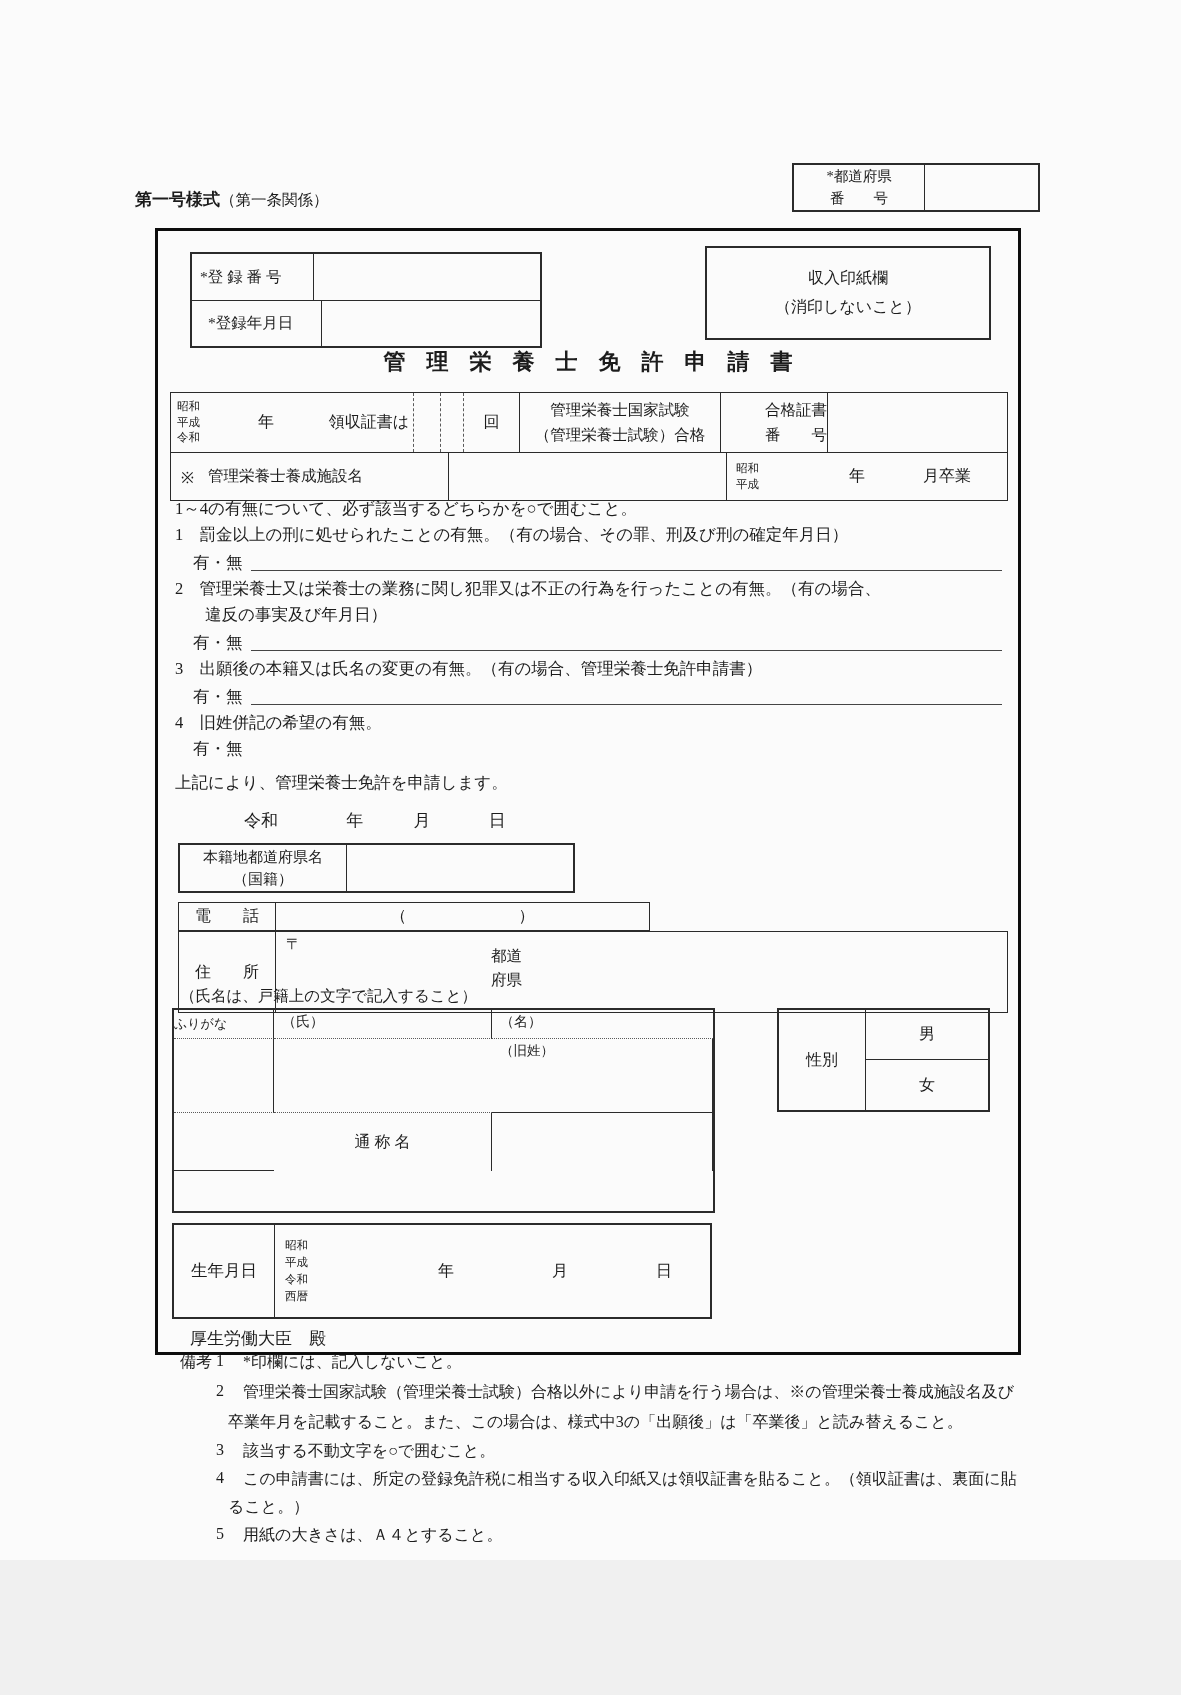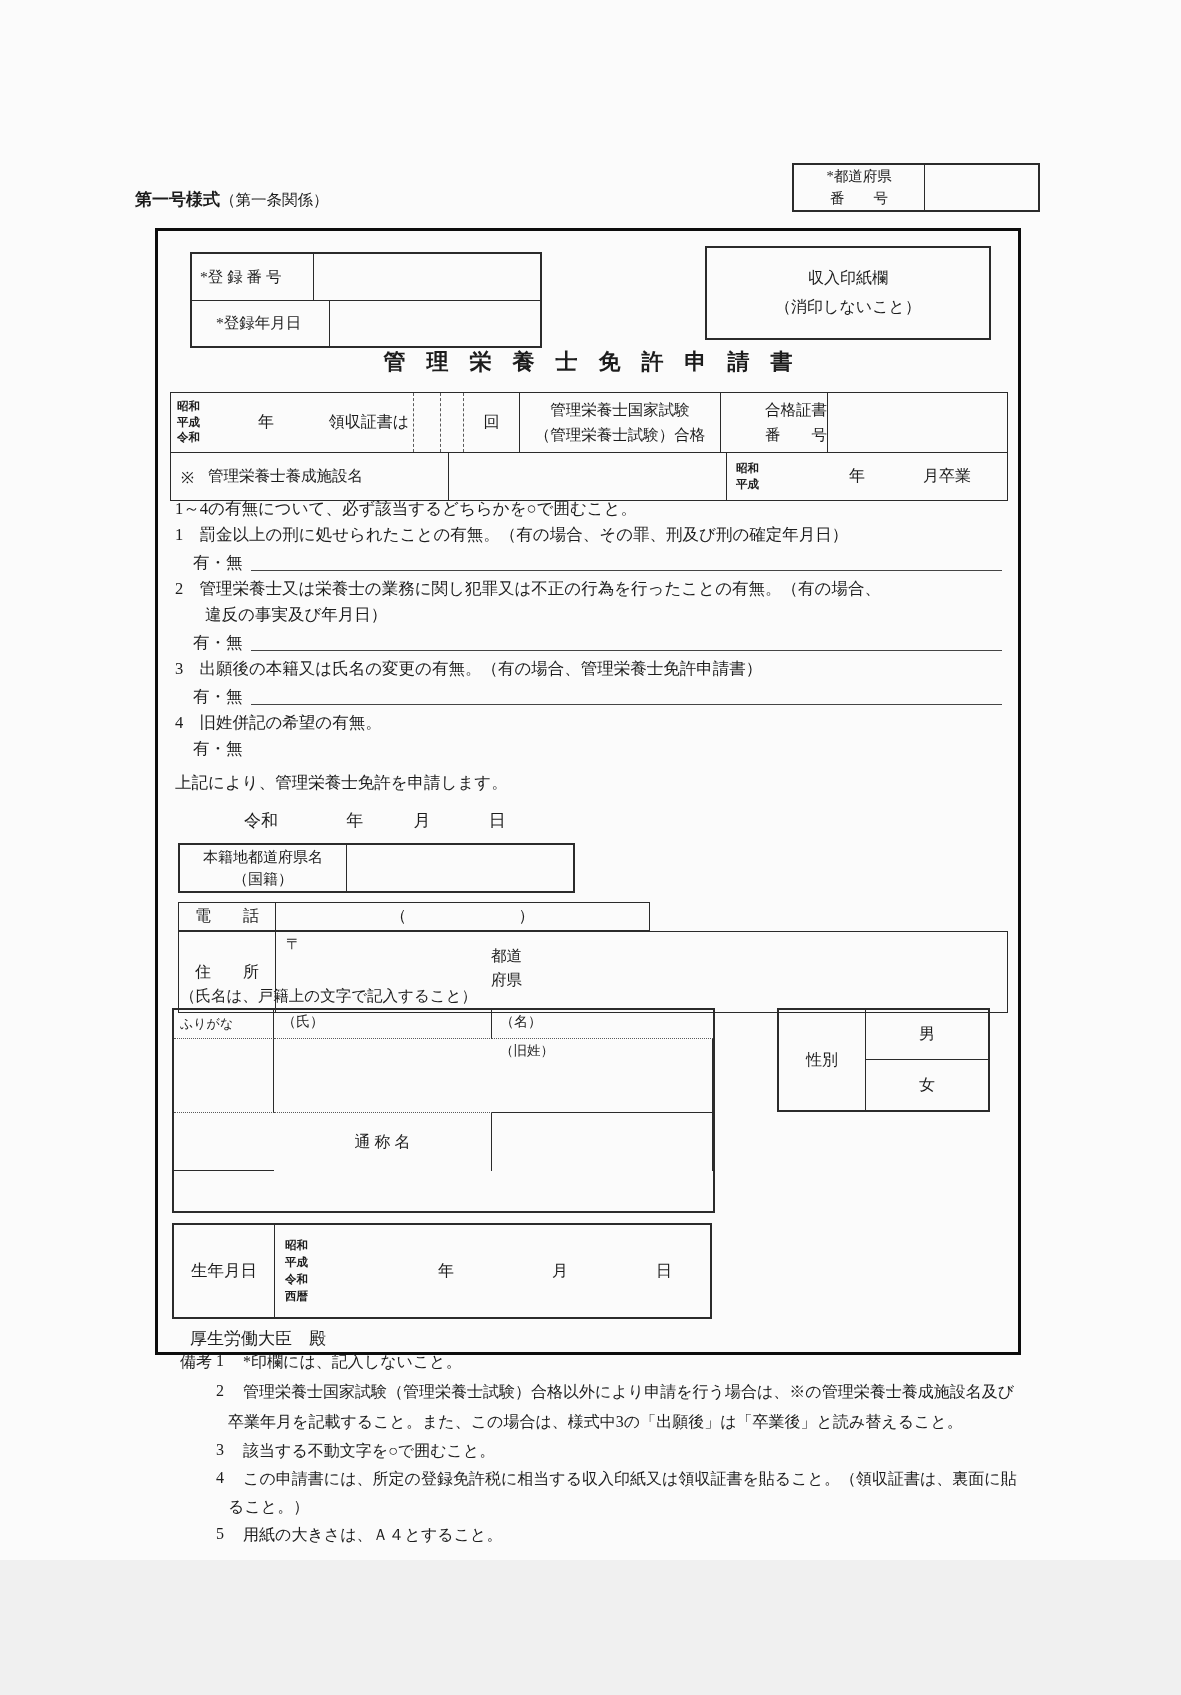--- a/index.html
+++ b/index.html
@@ -15,21 +15,21 @@
   .rt{border-right:1px solid #2b2b2b;}
   .rtd{border-right:1px dashed #5a5a5a;}
   .bt{border-bottom:1px solid #2b2b2b;}
   .btd{border-bottom:1px dotted #5a5a5a;}
   .fs11{font-size:11.5px;line-height:1.35;}
   .fs13{font-size:13px;}
   .fs14{font-size:14.5px;}
   .fs15{font-size:15.5px;text-align:right;}
   .fs16{font-size:16.5px;line-height:1.35;}
   .fs17{font-size:17px;}
-  .era-stack{display:flex;flex-direction:column;font-weight:bold;}
+  .era-stack{display:flex;flex-direction:column;}
   .fill-line{flex:1;border-bottom:1px solid #454545;margin:0 2px 3px 8px;height:20px;}
   .cellpad{padding:3px 0 0 8px;}
 </style>
 </head>
 <body>
 
 <div class="page">
 
   <div class="abs" style="left:135px;top:188px;white-space:nowrap">
     <span style="font-weight:bold;font-size:17px">第一号様式</span><span class="fs15">（第一条関係）</span>
@@ -44,21 +44,21 @@
   </div>
 
   <div class="abs" style="left:155px;top:228px;width:866px;height:1127px;border:3px solid #0d0d0d">
 
     <div class="abs bdr2" style="left:32px;top:21px;width:352px;height:96px">
       <div class="flex bt" style="height:47px;box-sizing:border-box">
         <div class="rt flex vctr fs15" style="width:113px;padding-left:8px">*登 録 番 号</div>
         <div style="flex:1"></div>
       </div>
       <div class="flex" style="height:45px">
-        <div class="rt flex vctr fs15" style="width:113px;padding-left:24px">*登録年月日</div>
+        <div class="rt flex vctr fs15" style="width:113px;padding-left:16px">*登録年月日</div>
         <div style="flex:1"></div>
       </div>
     </div>
 
     <div class="abs" style="left:0;top:116px;width:860px;text-align:center;font-size:22px;font-weight:bold;letter-spacing:21px;text-indent:21px;white-space:nowrap">管理栄養士免許申請書</div>
 
     <div class="abs col ctr" style="left:547px;top:15px;width:286px;height:94px;border:2px solid #2b2b2b;font-size:16px;line-height:1.8">
       <span>収入印紙欄</span>
       <span>（消印しないこと）</span>
     </div>
@@ -168,21 +168,21 @@
         <span class="abs col" style="left:215px;top:12px;font-size:15.5px;line-height:1.55">
           <span>都道</span>
           <span>府県</span>
         </span>
       </div>
     </div>
 
     <div class="abs fs15" style="left:22px;top:755px">（氏名は、戸籍上の文字で記入すること）</div>
 
     <div class="abs" style="left:14px;top:777px;width:543px;height:205px;border:2px solid #2b2b2b;display:grid;grid-template-columns:100px 218px 1fr;grid-template-rows:29px 74px 58px 1fr">
-      <div class="rt btd flex vctr fs13" style="padding-left:6px">ふりがな</div>
+      <div class="rt btd flex vctr fs13" style="">ふりがな</div>
       <div class="rt btd cellpad" style="font-size:14px">（氏）</div>
       <div class="btd cellpad" style="font-size:14px">（名）</div>
       <div class="rt btd"></div>
       <div class="btd"></div>
       <div class="rt bt">
         <span class="cellpad" style="display:inline-block;font-size:13.5px">（旧姓）</span>
       </div>
       <div class="bt"></div>
       <div class="rt flex ctr" style="font-size:16px">通 称 名</div>
       <div class="rt"></div>

